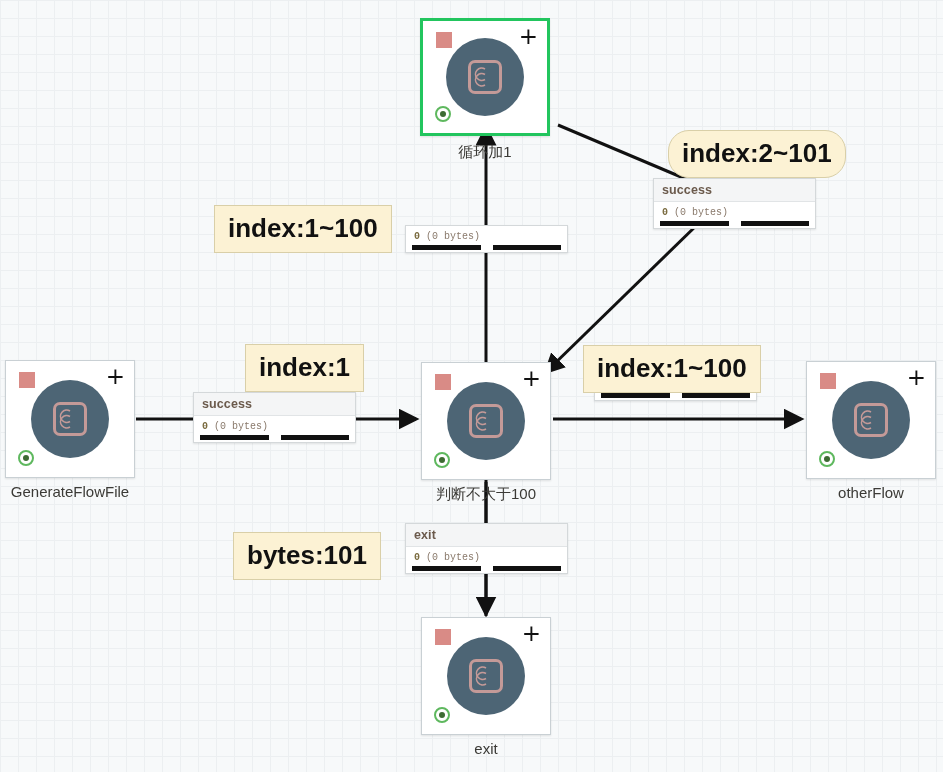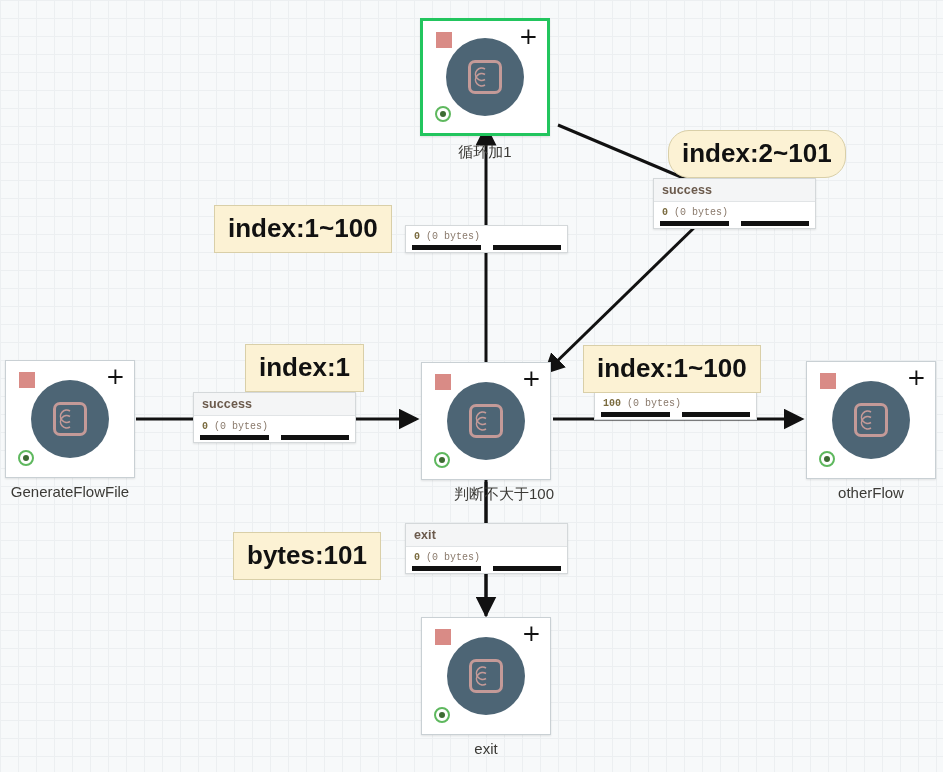--- a/index.html
+++ b/index.html
@@ -235,21 +235,21 @@
         <svg width="22" height="22" viewBox="0 0 22 22" aria-hidden="true">
           <path d="M11 3 A6.2 6.2 0 1 0 11 13.5" fill="none" stroke="#c49a98" stroke-width="1.6"></path>
           <path d="M11 19 A6.2 6.2 0 1 1 11 8.5" fill="none" stroke="#c49a98" stroke-width="1.6"></path>
         </svg>
       </div>
     </div>
     <div class="bulletin">
           <i></i>
         </div>
   </div>
-      <div class="node-label" style="left: 429px; top: 485px; width: 150px;">判断不大于100</div>
+      <div class="node-label" style="left: 411px; top: 485px; width: 150px;">判断不大于100</div>
       <div class="node" style="left: 806px; top: 361px; width: 130px; height: 118px;">
     <div class="stop-square"></div>
     <div class="plus-icon">+</div>
     <div class="proc-circle">
       <div class="proc-glyph">
         <svg width="22" height="22" viewBox="0 0 22 22" aria-hidden="true">
           <path d="M11 3 A6.2 6.2 0 1 0 11 13.5" fill="none" stroke="#c49a98" stroke-width="1.6"></path>
           <path d="M11 19 A6.2 6.2 0 1 1 11 8.5" fill="none" stroke="#c49a98" stroke-width="1.6"></path>
         </svg>
       </div>
@@ -304,24 +304,20 @@
     <div class="conn-body">
       <b>0</b>
       <span> (0 bytes)</span>
     </div>
     <div class="conn-bars">
       <span></span>
       <span></span>
     </div>
   </div>
       <div class="conn" style="left: 594px; top: 392px;">
-    <div class="conn-body">
-      <b>100</b>
-      <span> (0 bytes)</span>
-    </div>
     <div class="conn-bars">
       <span></span>
       <span></span>
     </div>
   </div>
       <div class="conn" style="left: 405px; top: 523px;">
     <div class="conn-head">exit</div>
     <div class="conn-body">
       <b>0</b>
       <span> (0 bytes)</span>

